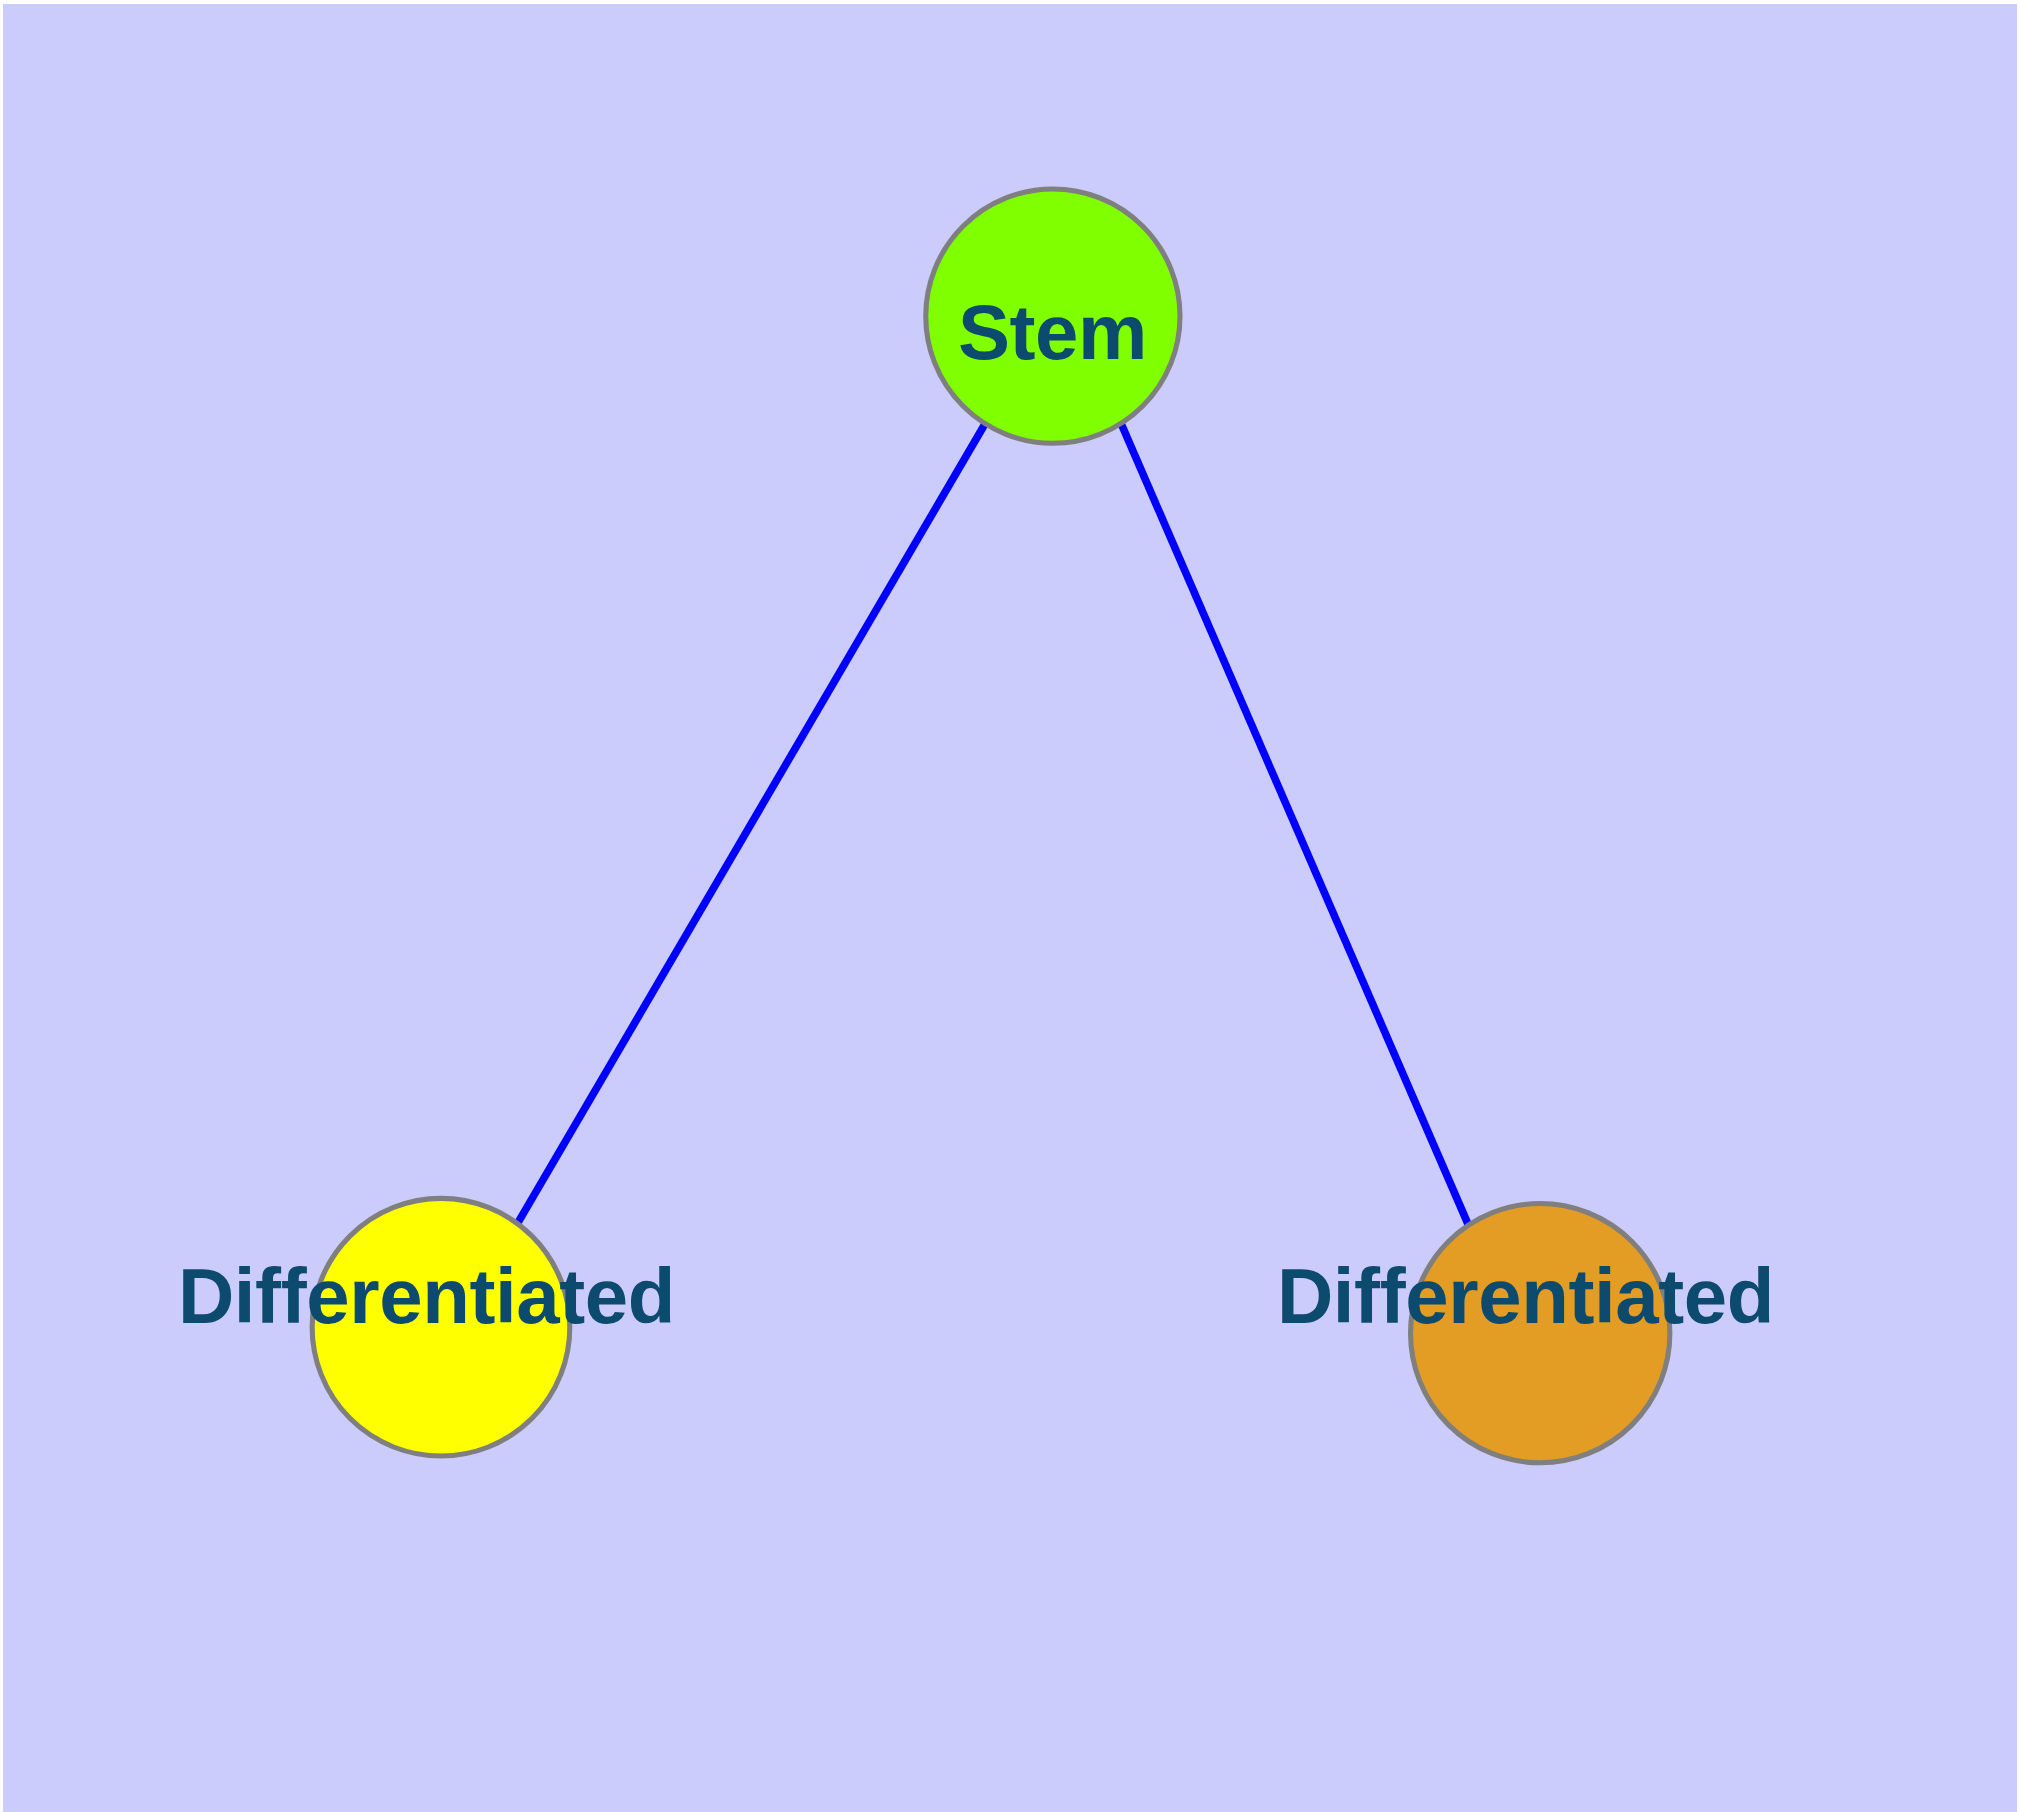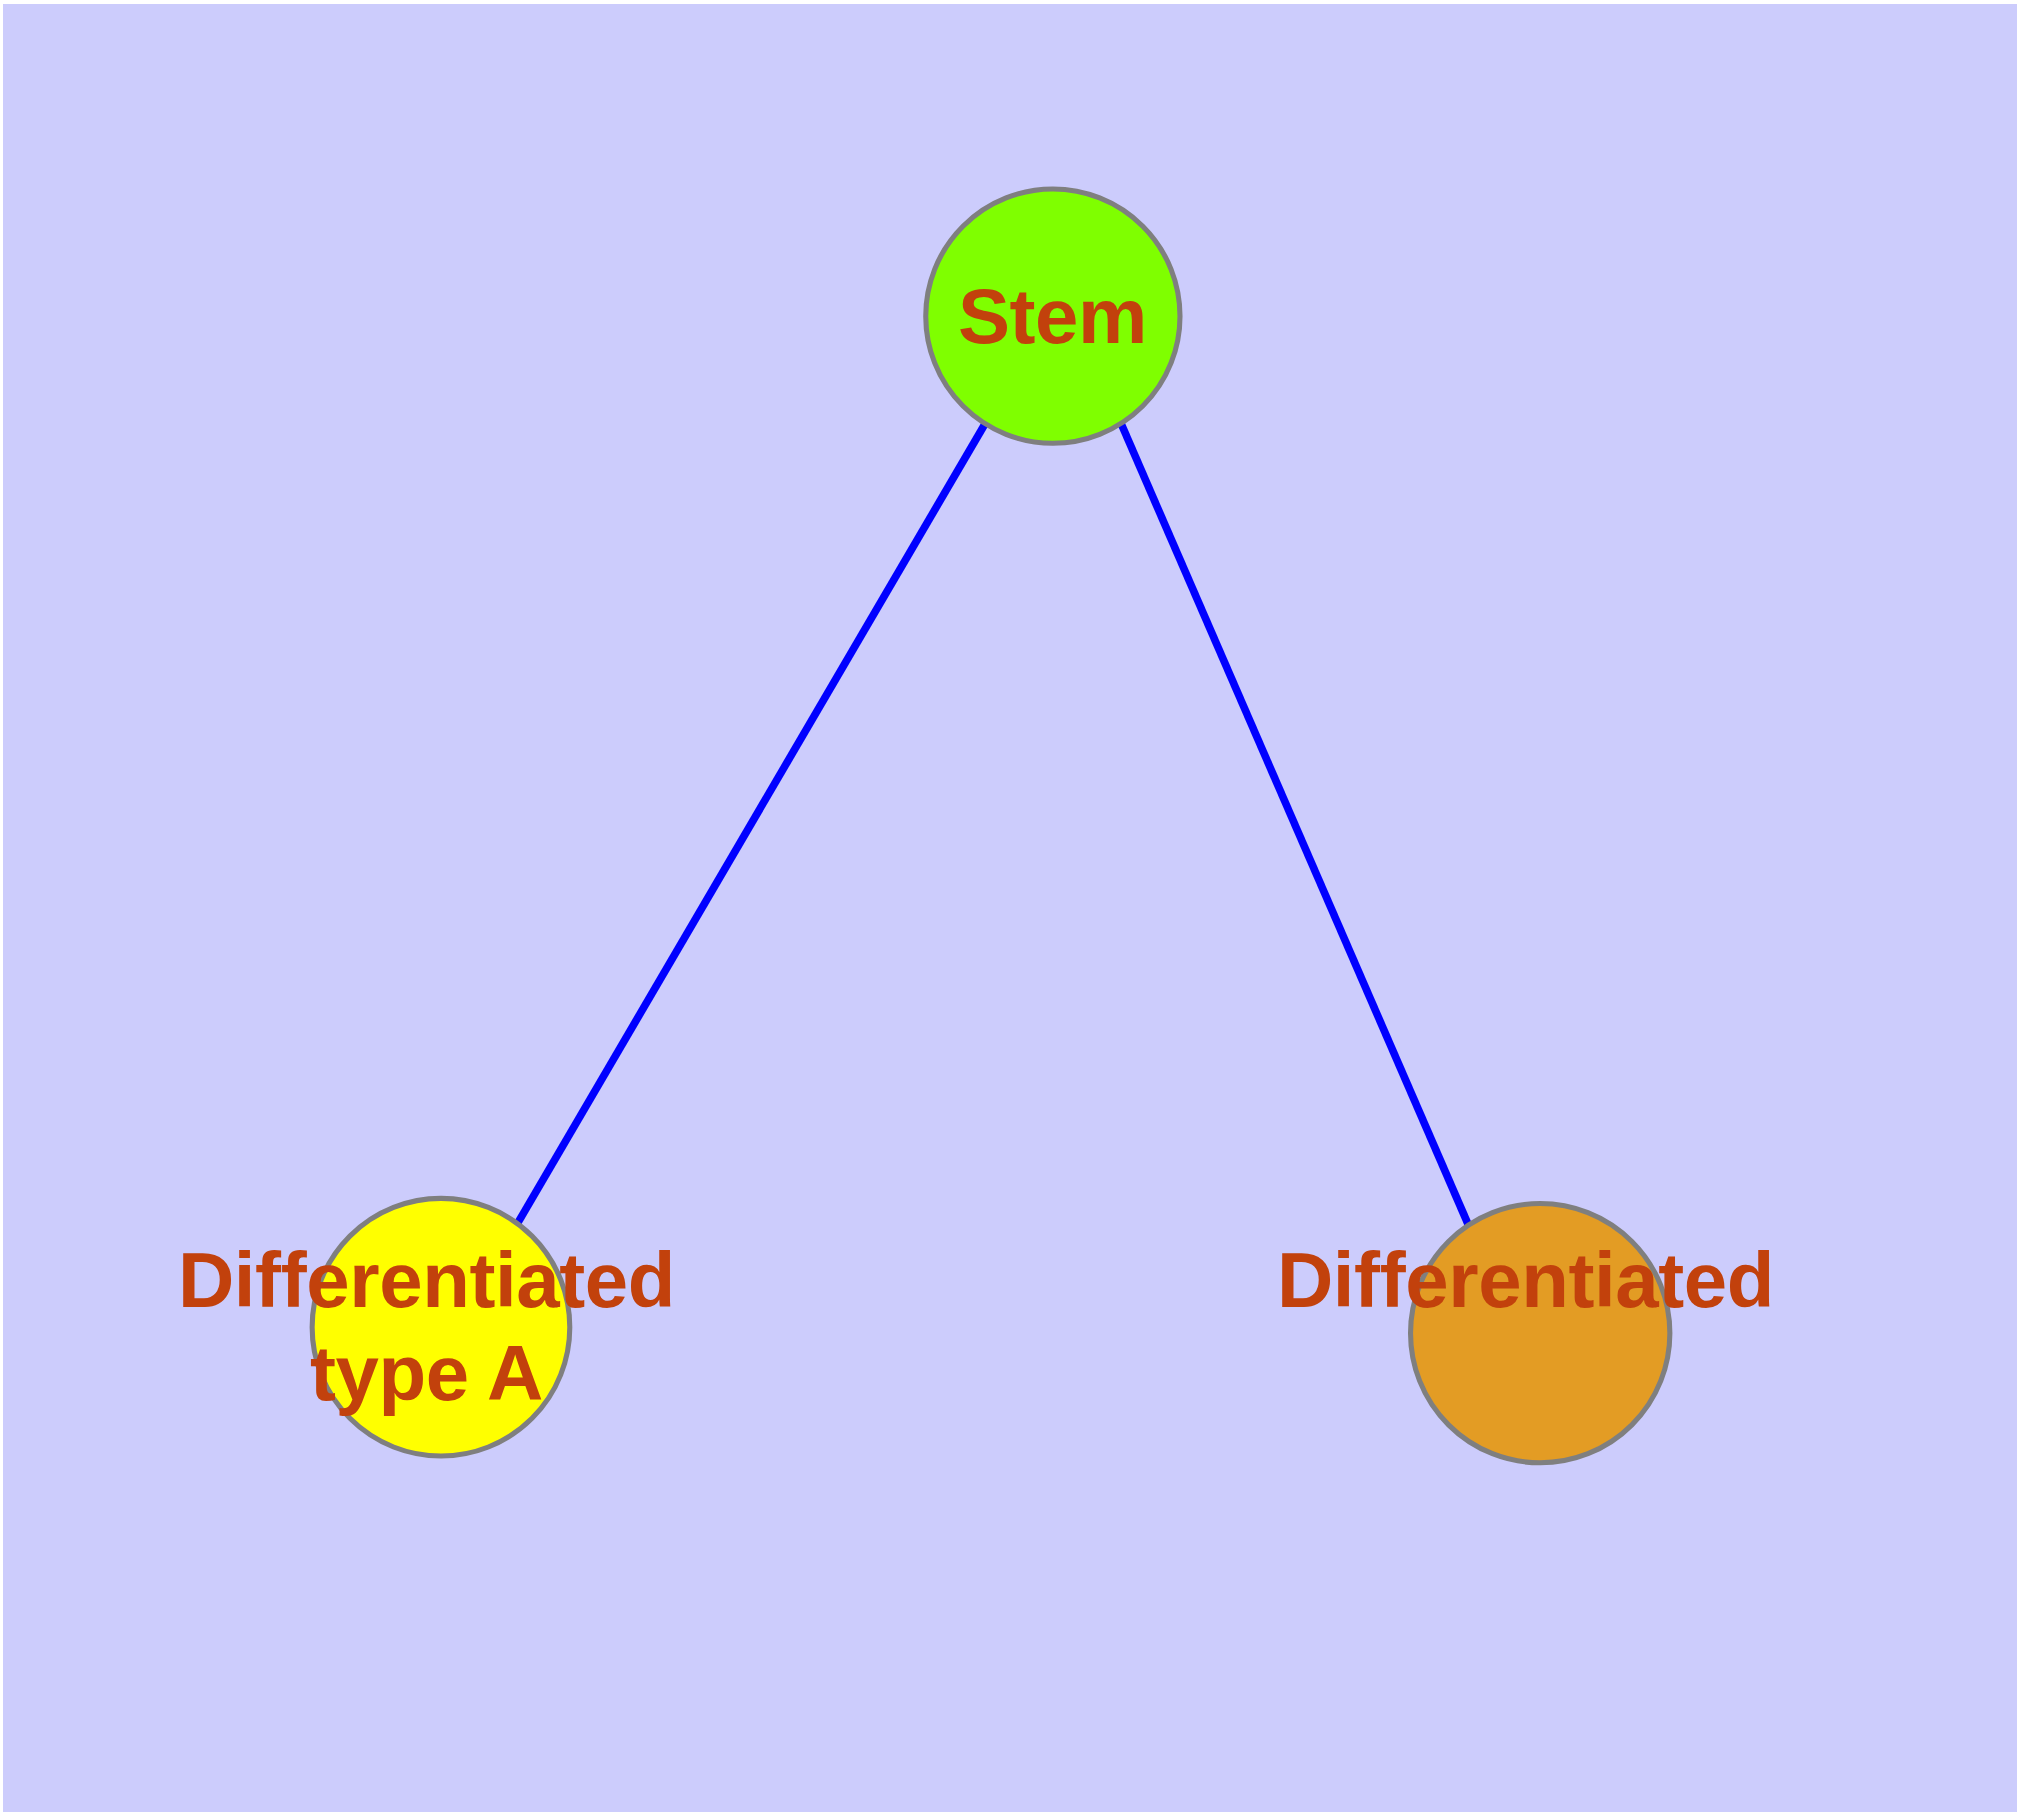--- a/index.html
+++ b/index.html
@@ -25,27 +25,28 @@
   }
   #graph-svg {
     position: absolute;
     left: 0;
     top: 0;
     width: 2021px;
     height: 1812px;
   }
   .node-label {
     position: absolute;
-    color: #c2410c;
+    color: #0c4a6e;
     font-weight: bold;
     font-family: "Liberation Sans", sans-serif;
     white-space: pre;
     text-align: center;
     line-height: 93px;
     letter-spacing: -0.4px;
+    margin-top: 16px;
   }
   #label-stem {
     font-size: 78px;
     left: 798px;
     top: 270px;
     width: 509px;
     line-height: 93px;
   }
   #label-diff-a {
     font-size: 78px;
@@ -74,18 +75,18 @@
     </g>
     <g>
       <circle id="node-diff_a" stroke="#7f7f7f" stroke-width="6" cx="520" cy="1566" r="152" fill="#ffff00"></circle>
       <circle id="node-diff_b" stroke="#7f7f7f" stroke-width="6" cx="1817" cy="1573" r="153" fill="#e39c24"></circle>
       <circle id="node-stem" stroke="#7f7f7f" stroke-width="6" cx="1242" cy="373" r="150" fill="#7fff00"></circle>
     </g>
   </svg>
 
   <div class="node-label" id="label-stem">Stem</div>
 
-  <div class="node-label" id="label-diff-a"><span>Differentiated</span><br><span>type A</span></div>
+  <div class="node-label" id="label-diff-a"><span>Differentiated</span><br></div>
 
   <div class="node-label" id="label-diff-b"><span>Differentiated</span><br></div>
 
 </div>
 
 
 </body></html>

